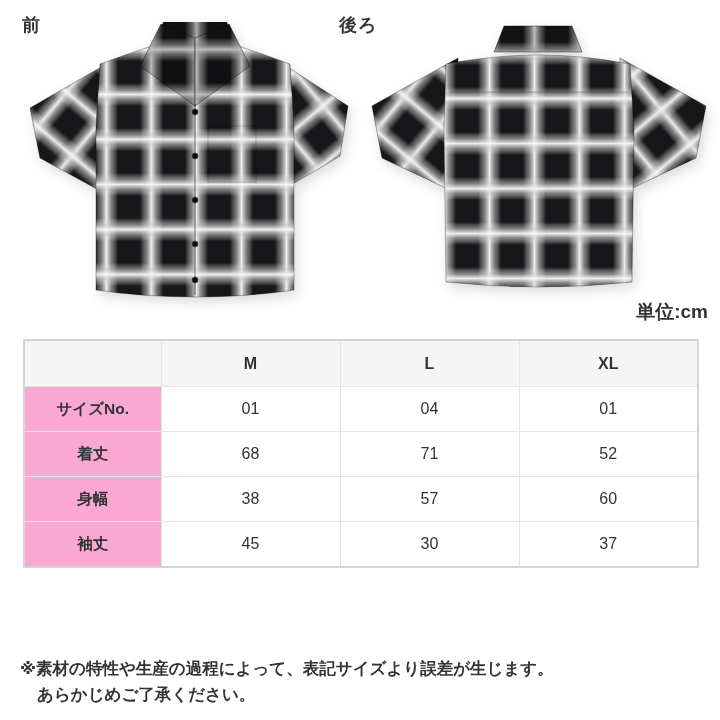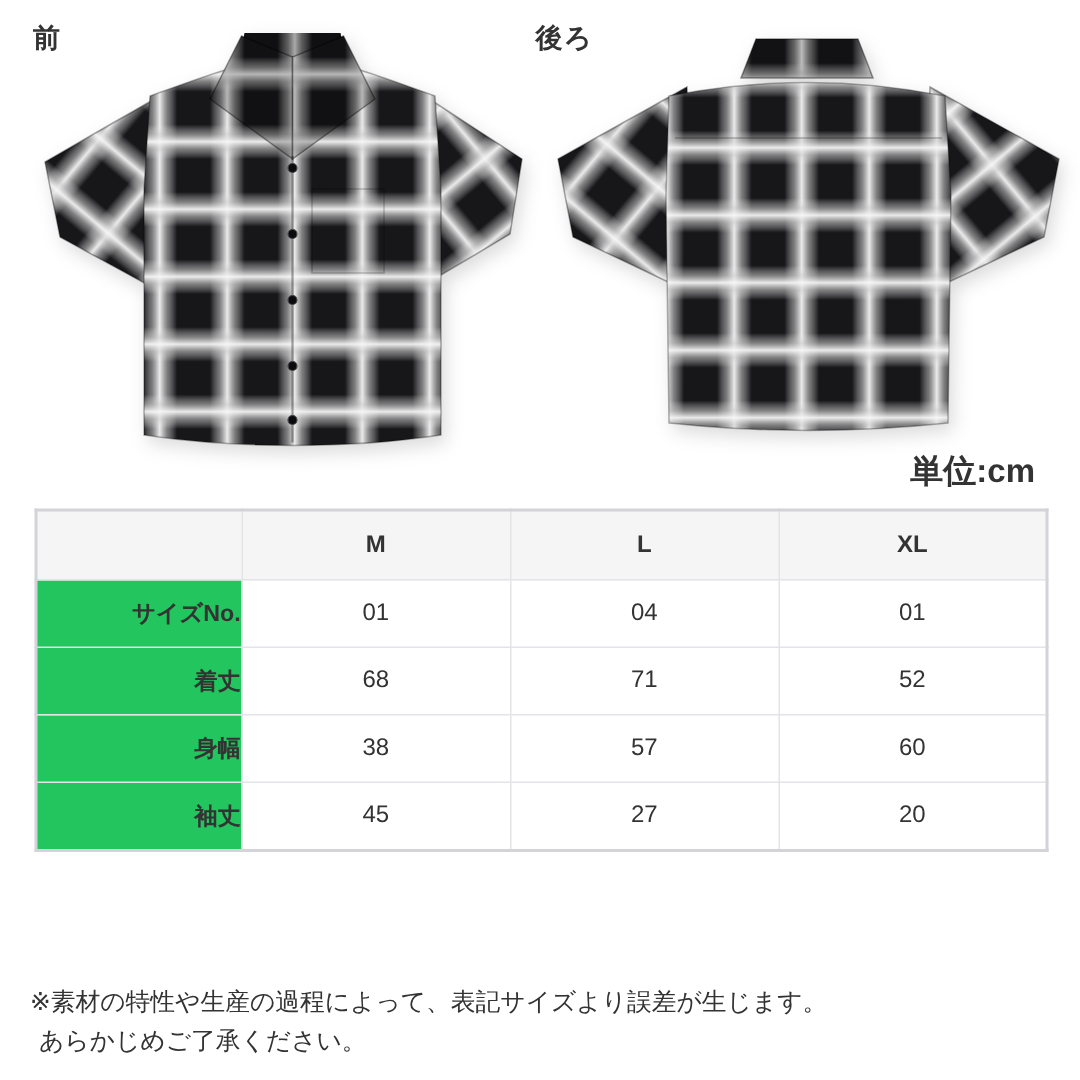--- a/index.html
+++ b/index.html
@@ -1,42 +1,42 @@
 <!DOCTYPE html>
 <html><head>
 <meta charset="utf-8">
 <style>
   html,body{margin:0;padding:0;background:#ffffff;}
   body{font-family:"Liberation Sans","DejaVu Sans",sans-serif;color:#333;}
   .stage{position:relative;width:720px;height:720px;background:#fff;overflow:hidden;}
 
   .garment-label{position:absolute;font-size:18px;font-weight:700;color:#333;letter-spacing:1px;}
   .front-label{left:22px;top:13px;}
-  .back-label{left:357px;top:13px;}
+  .back-label{left:339px;top:13px;}
 
   .shirt{position:absolute;filter:drop-shadow(3px 5px 6px rgba(0,0,0,0.14));}
   .front-shirt{left:28px;top:16px;}
   .back-shirt{left:366px;top:20px;}
 
-  .unit-label{position:absolute;top:299px;right:30px;font-size:22px;font-weight:600;color:#333;}
+  .unit-label{position:absolute;top:299px;right:12px;font-size:19px;font-weight:600;color:#333;}
 
   table.size-table{
     position:absolute;left:23px;top:339px;width:674px;
     border-collapse:collapse;border:2px solid #d4d4d8;
     table-layout:fixed;font-size:16px;color:#333;background:#fff;
   }
   .size-table th,.size-table td{
     border:1px solid #e4e4e8;text-align:center;vertical-align:middle;
     height:44px;padding:0;font-weight:400;
   }
   .size-table thead th{background:#f5f5f6;font-weight:700;height:45px;}
-  .size-table tbody th{font-weight:700;font-size:15.5px;background:#22c55e;text-align:right;}
-
-  .notes{position:absolute;left:20px;top:655px;font-size:16.5px;font-weight:400;color:#333;line-height:1.6;}
-  .notes .line2{margin-left:6px;}
+  .size-table tbody th{font-weight:700;font-size:15.5px;background:#f9a8d4;}
+
+  .notes{position:absolute;left:20px;top:655px;font-size:16.5px;font-weight:700;color:#333;line-height:1.6;}
+  .notes .line2{margin-left:17px;}
 </style>
 </head>
 <body>
 
 <div class="stage">
 
   <div class="garment-label front-label">前</div>
   <div class="garment-label back-label">後ろ</div>
 
   <svg class="shirt front-shirt" width="322" height="286" viewBox="0 0 322 286" xmlns="http://www.w3.org/2000/svg">
@@ -182,22 +182,22 @@
       </tr>
       <tr>
         <th>身幅</th>
         <td>38</td>
         <td>57</td>
         <td>60</td>
       </tr>
       <tr>
         <th>袖丈</th>
         <td>45</td>
-        <td>27</td>
-        <td>20</td>
+        <td>30</td>
+        <td>37</td>
       </tr>
     </tbody>
   </table>
 
   <div class="notes">
     <div class="line1">※素材の特性や生産の過程によって、表記サイズより誤差が生じます。</div>
     <div class="line2">あらかじめご了承ください。</div>
   </div>
 
 </div>

